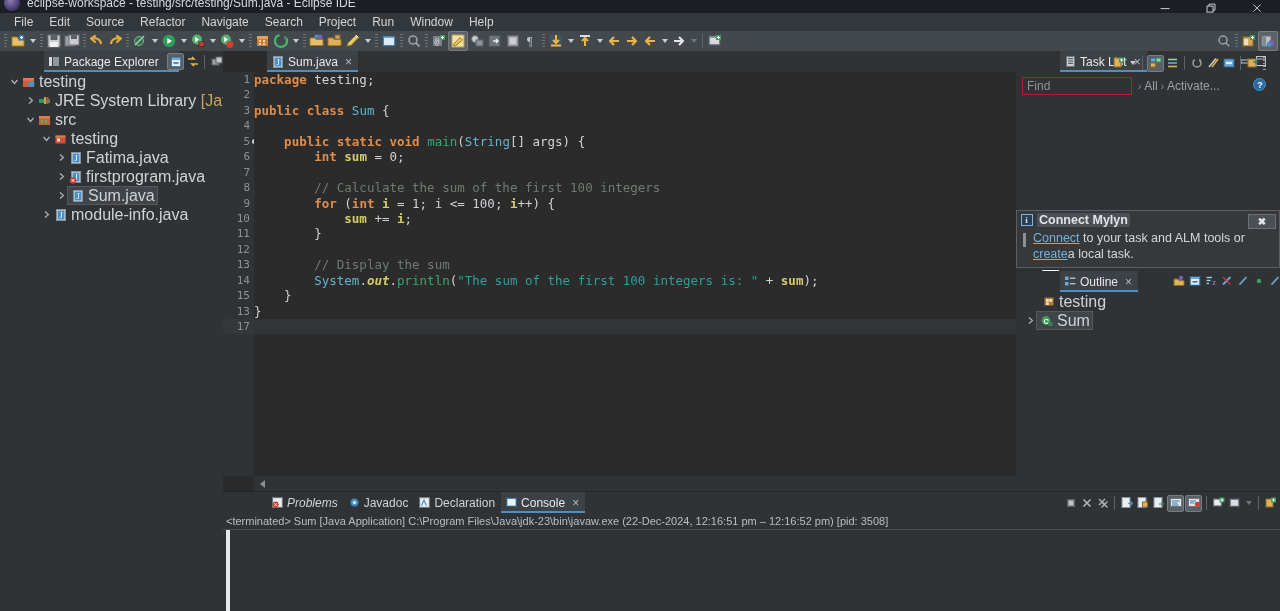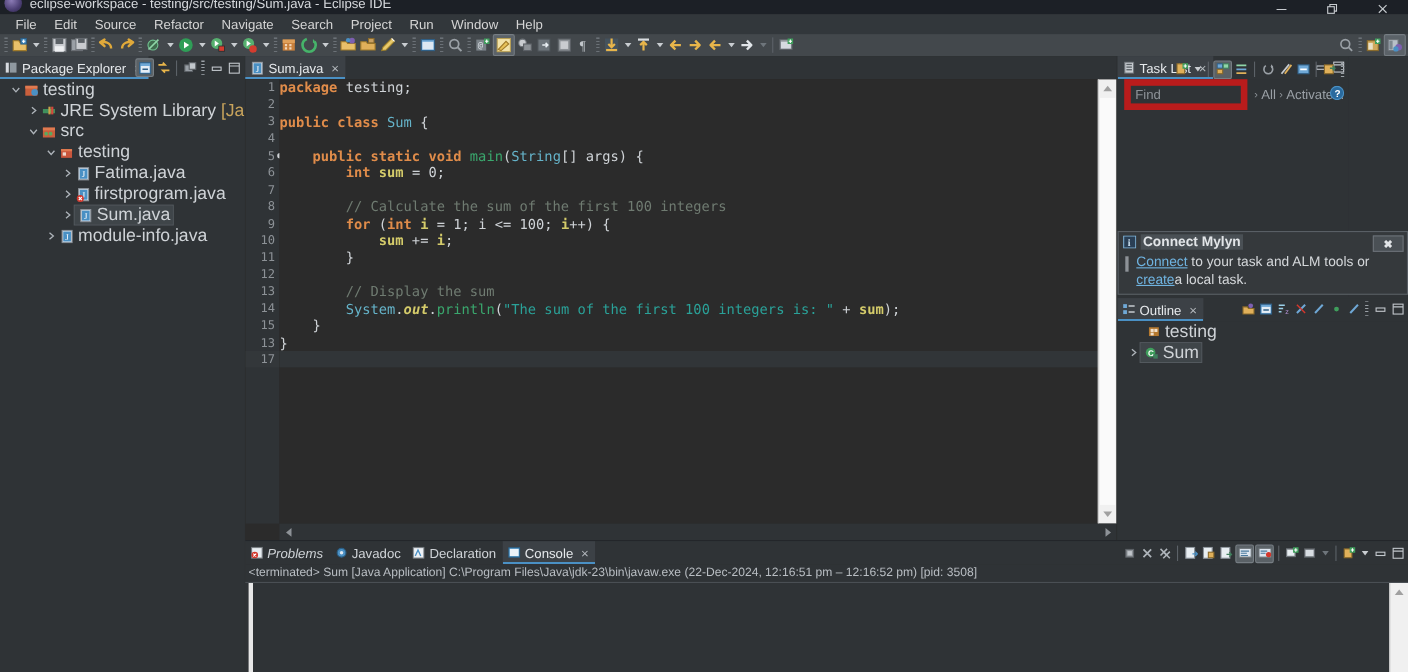--- a/index.html
+++ b/index.html
@@ -47,21 +47,21 @@
   .tbsep{width:1px;height:14px;background:#5c6268;margin:0 3px;}
   .tbdots{width:3px;height:14px;margin:0 2px;
      background:repeating-linear-gradient(to bottom,#6b7177 0 1px,transparent 1px 3px);}
   .tbtn{width:18px;height:18px;position:relative;display:flex;align-items:center;justify-content:center;cursor:default;border-radius:2px;}
   .tbtn.act{background:#5b6268;border:1px solid #757c82;}
   .arw{width:11px;height:18px;display:flex;align-items:center;justify-content:center;cursor:default;}
   .arw i{display:block;width:0;height:0;border-left:3.5px solid transparent;border-right:3.5px solid transparent;border-top:4px solid #c9cdd1;}
   .arw.dim i{border-top-color:#6e757b;}
 
   
-  .panel{position:absolute;background:#2f3336;}
+  .panel{position:absolute;background:#2f3336;padding-left:44px;}
   .tabrow{height:21px;background:#2f3336;display:flex;align-items:flex-end;position:relative;}
   .vtab{
     height:21px;display:flex;align-items:center;gap:4px;padding:0 6px 0 5px;
     font-size:12px;color:#cfd3d7;background:#3c4146;position:relative;white-space:nowrap;cursor:default;
   }
   .vtab.sel{background:#3c4146;color:#e6e9ec;box-shadow:inset 0 -2px 0 #4a90c4;}
   .vtab .x{font-size:12px;color:#b6bbc0;margin-left:3px;}
   .vtbtns{position:absolute;right:2px;top:2px;display:flex;align-items:center;gap:1px;}
   .vb{width:15px;height:15px;display:flex;align-items:center;justify-content:center;border-radius:2px;cursor:default;}
   .vb.act{background:#5a6166;border:1px solid #767d83;}
@@ -111,21 +111,21 @@
   .hsa{width:16px;height:15px;display:flex;align-items:center;justify-content:center;}
   .hsa i{width:0;height:0;border-top:4px solid transparent;border-bottom:4px solid transparent;}
   .hsa.l i{border-right:5px solid #8d9297;}
   .hsa.r i{border-left:5px solid #8d9297;}
 
   
   #tasklist{left:1016px;top:51px;width:210px;height:219px;}
   .tlbody{position:absolute;left:0;top:21px;right:0;bottom:0;background:#2f3336;}
   .findrow{position:absolute;left:6px;top:5px;right:4px;height:18px;display:flex;align-items:center;gap:6px;}
   .findinput{
-    width:100px;height:16px;background:#2f3336;border:6px solid #b91c1c;color:#8d9297;
+    width:100px;height:16px;background:#2f3336;border:1px solid #b91c1c;color:#8d9297;
     font-size:12px;padding:0 4px;line-height:16px;
   }
   .crumb{font-size:12px;color:#9aa0a6;display:flex;align-items:center;gap:3px;}
   .crumb .ch{color:#8d9297;font-size:10px;}
   .helpico{position:absolute;right:4px;top:6px;}
 
   
   #mylyn{
     position:absolute;left:1016px;top:210px;width:264px;height:58px;
     background:#35393c;border:1px solid #595f65;box-sizing:border-box;overflow:hidden;

